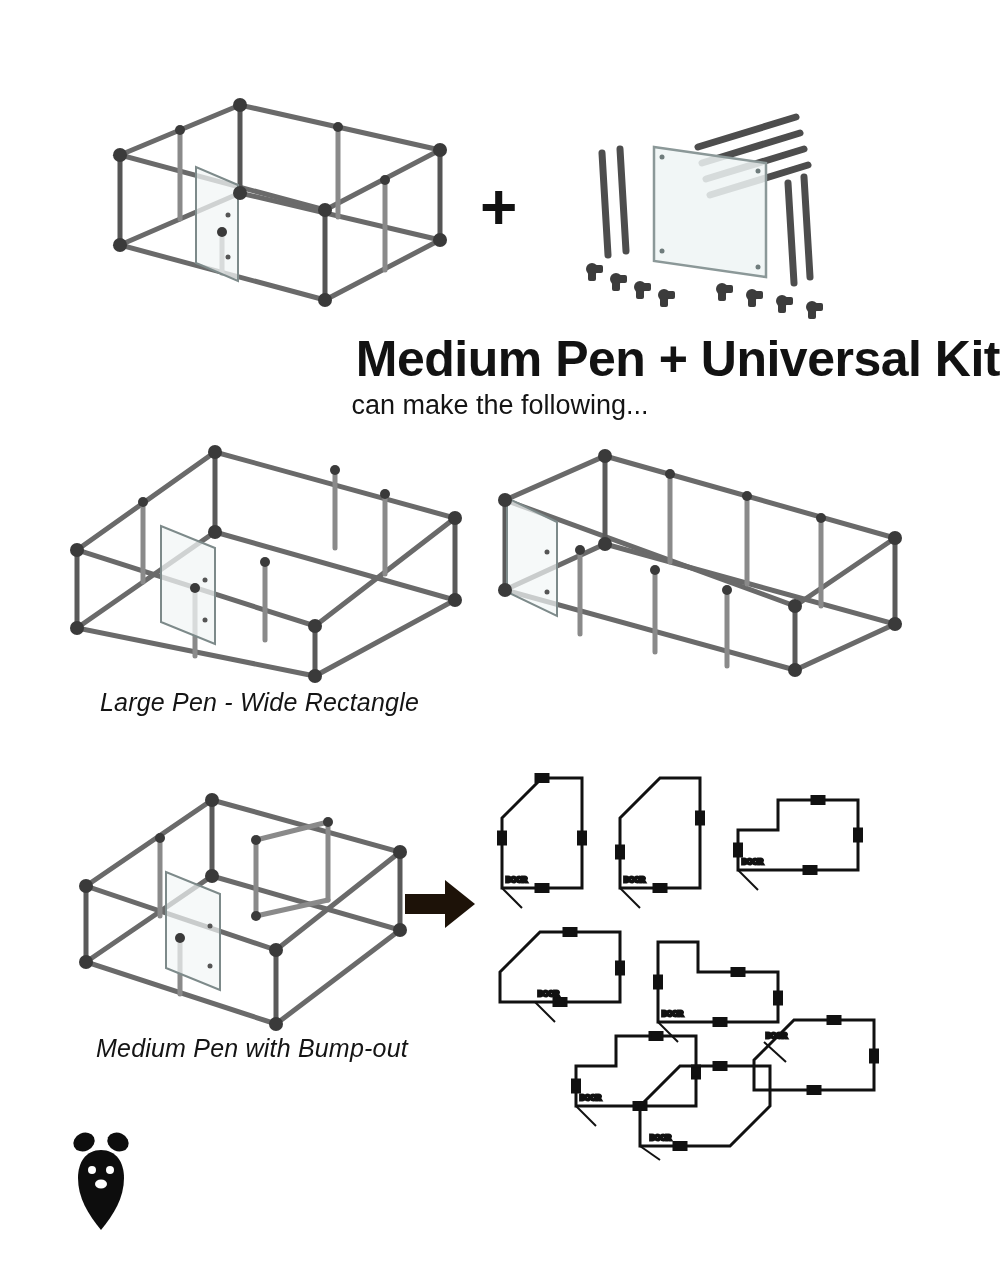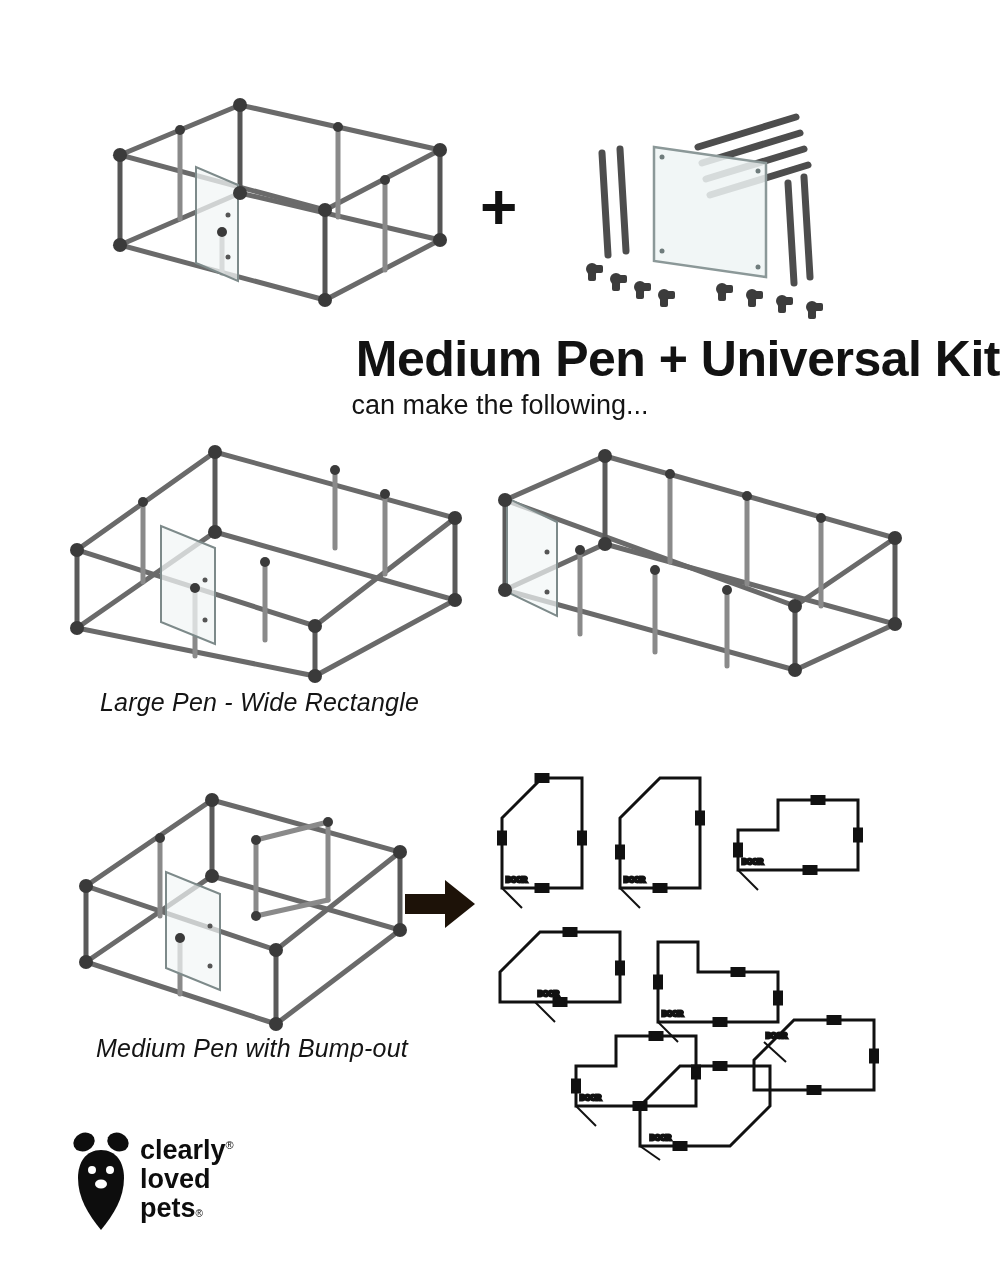--- a/index.html
+++ b/index.html
@@ -448,20 +448,15 @@
     <div id="logo-mark">
       <svg width="62" height="102" viewBox="0 0 62 102">
         <path d="M31 20 C16 20 8 32 8 48 C8 68 18 84 31 100 C44 84 54 68 54 48 C54 32 46 20 31 20 Z" fill="#0d0d0d"></path>
         <ellipse cx="14" cy="12" rx="11" ry="9" transform="rotate(-25 14 12)" fill="#0d0d0d"></ellipse>
         <ellipse cx="48" cy="12" rx="11" ry="9" transform="rotate(25 48 12)" fill="#0d0d0d"></ellipse>
         <circle cx="22" cy="40" r="4" fill="#ffffff"></circle>
         <circle cx="40" cy="40" r="4" fill="#ffffff"></circle>
         <ellipse cx="31" cy="54" rx="6" ry="4.5" fill="#ffffff"></ellipse>
       </svg>
     </div>
-    <div id="logo-text">
-      <span>clearly</span><span class="sup">®</span><br>
-      <span>loved</span><br>
-      <span>pets</span><span class="reg">®</span>
-    </div>
   </div>
 
 </div>
 
 </body></html>

